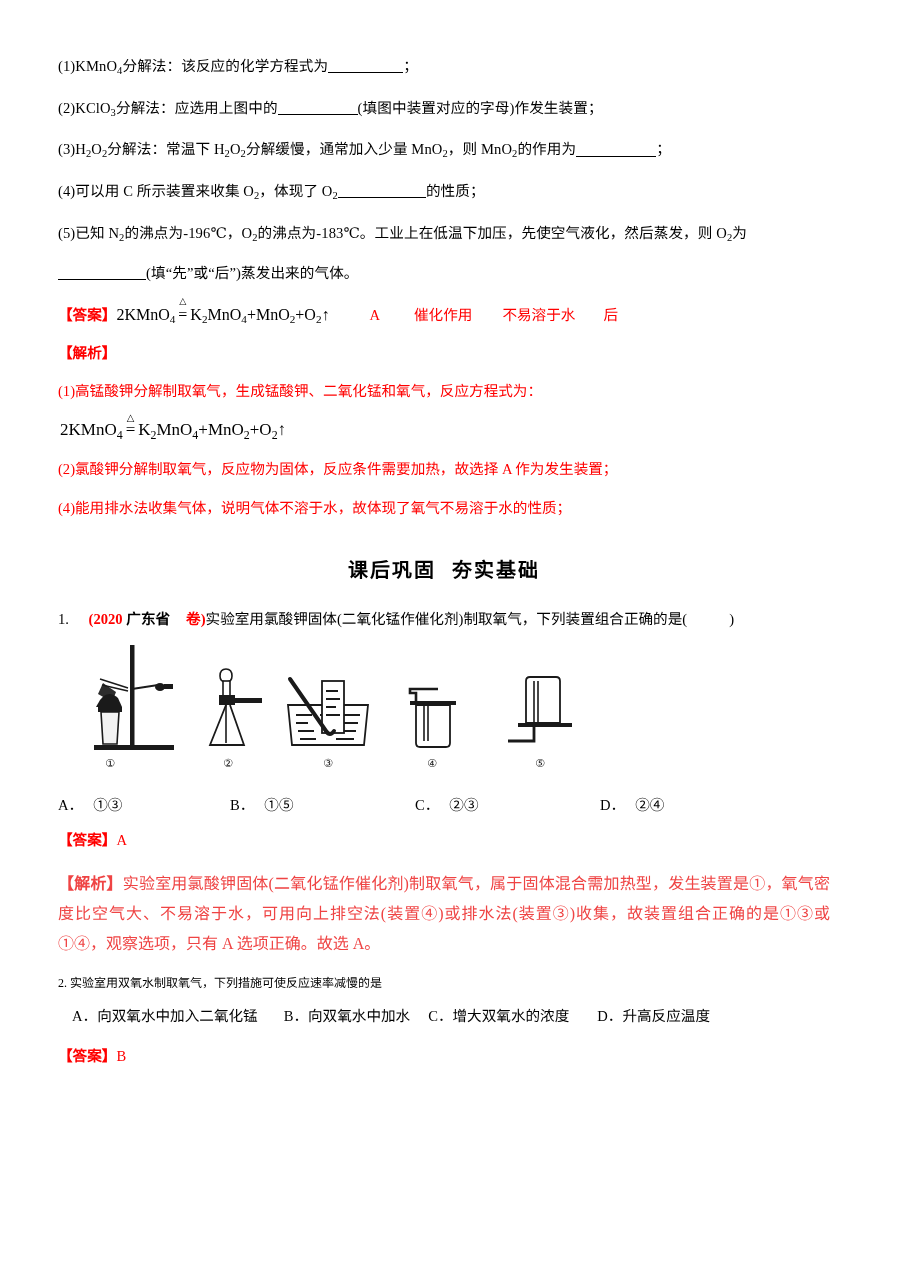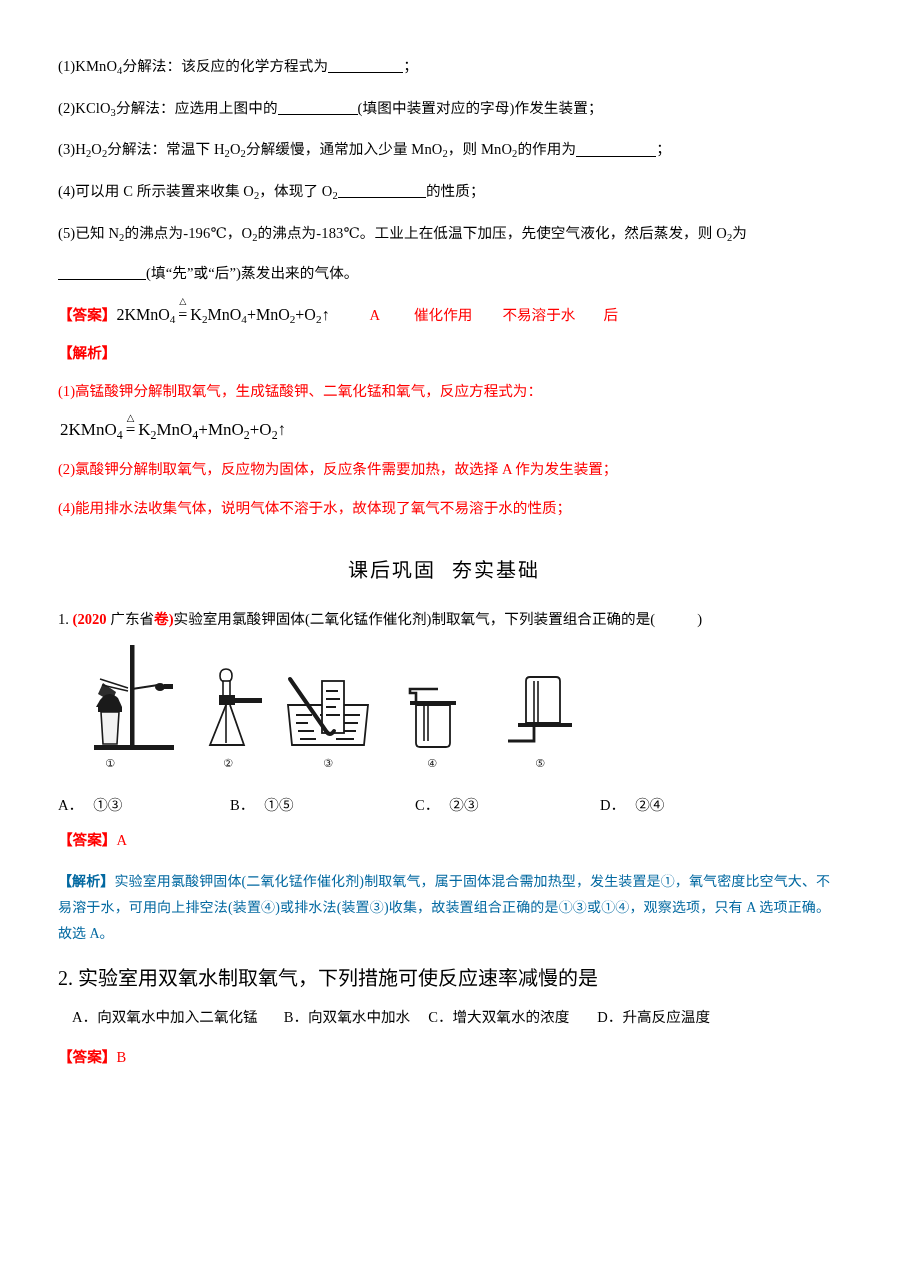--- a/index.html
+++ b/index.html
@@ -79,47 +79,47 @@
     margin: 0 0 16px 2px;
     font-size: 17px;
   }
   .analysis-line {
     font-size: 14.6px;
     line-height: 1.5;
     color: #ff0000;
     margin: 0 0 17px 0;
   }
   .analysis-flow {
-    font-size: 14px;
+    font-size: 16px;
     line-height: 1.85;
-    color: #0369a1;
+    color: #ef4444;
     margin: 0 0 8px 0;
     text-align: justify;
   }
 
   
   .section-heading {
     text-align: center;
     font-family: "Liberation Sans", "DejaVu Sans", sans-serif;
-    font-weight: normal;
+    font-weight: bold;
     font-size: 20px;
     letter-spacing: 2px;
     margin: 34px 0 26px 0;
     color: #000;
   }
   .section-heading .sp { display: inline-block; width: 16px; }
 
   
   .qnum-line {
     font-size: 14.6px;
     line-height: 1.5;
     margin: 0 0 10px 0;
   }
-  .src { color: #ff0000; font-weight: bold; }
-  .src-black { color: #000; font-weight: normal; }
+  .src { color: #ff0000; font-weight: bold; margin-left: 16px; }
+  .src-black { color: #000; font-weight: bold; }
   .paren-gap { display: inline-block; width: 42px; }
 
   
   .figure {
     margin: 14px 0 10px 28px;
     width: 560px;
     height: 128px;
     position: relative;
   }
   .figure svg { display: block; }
@@ -133,21 +133,21 @@
   }
   .choice { display: inline-block; }
   .choice .lab { margin-right: 10px; }
   .c1 { width: 172px; }
   .c2 { width: 185px; }
   .c3 { width: 185px; }
   .c4 { width: 160px; }
 
   
   .q2-stem {
-    font-size: 20px;
+    font-size: 12px;
     line-height: 1.5;
     margin: 16px 0 14px 0;
   }
   .q2-choices {
     font-size: 14.6px;
     line-height: 1.5;
     margin: 0 0 18px 14px;
     display: flex;
   }
   .q2-choices .opt { white-space: nowrap; }

